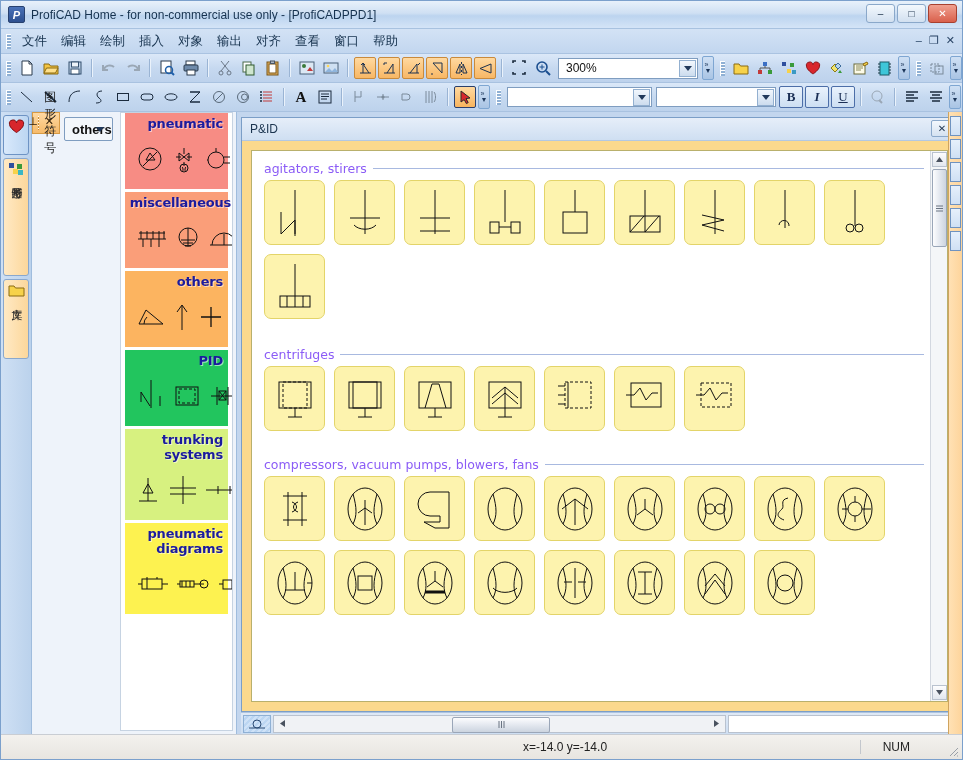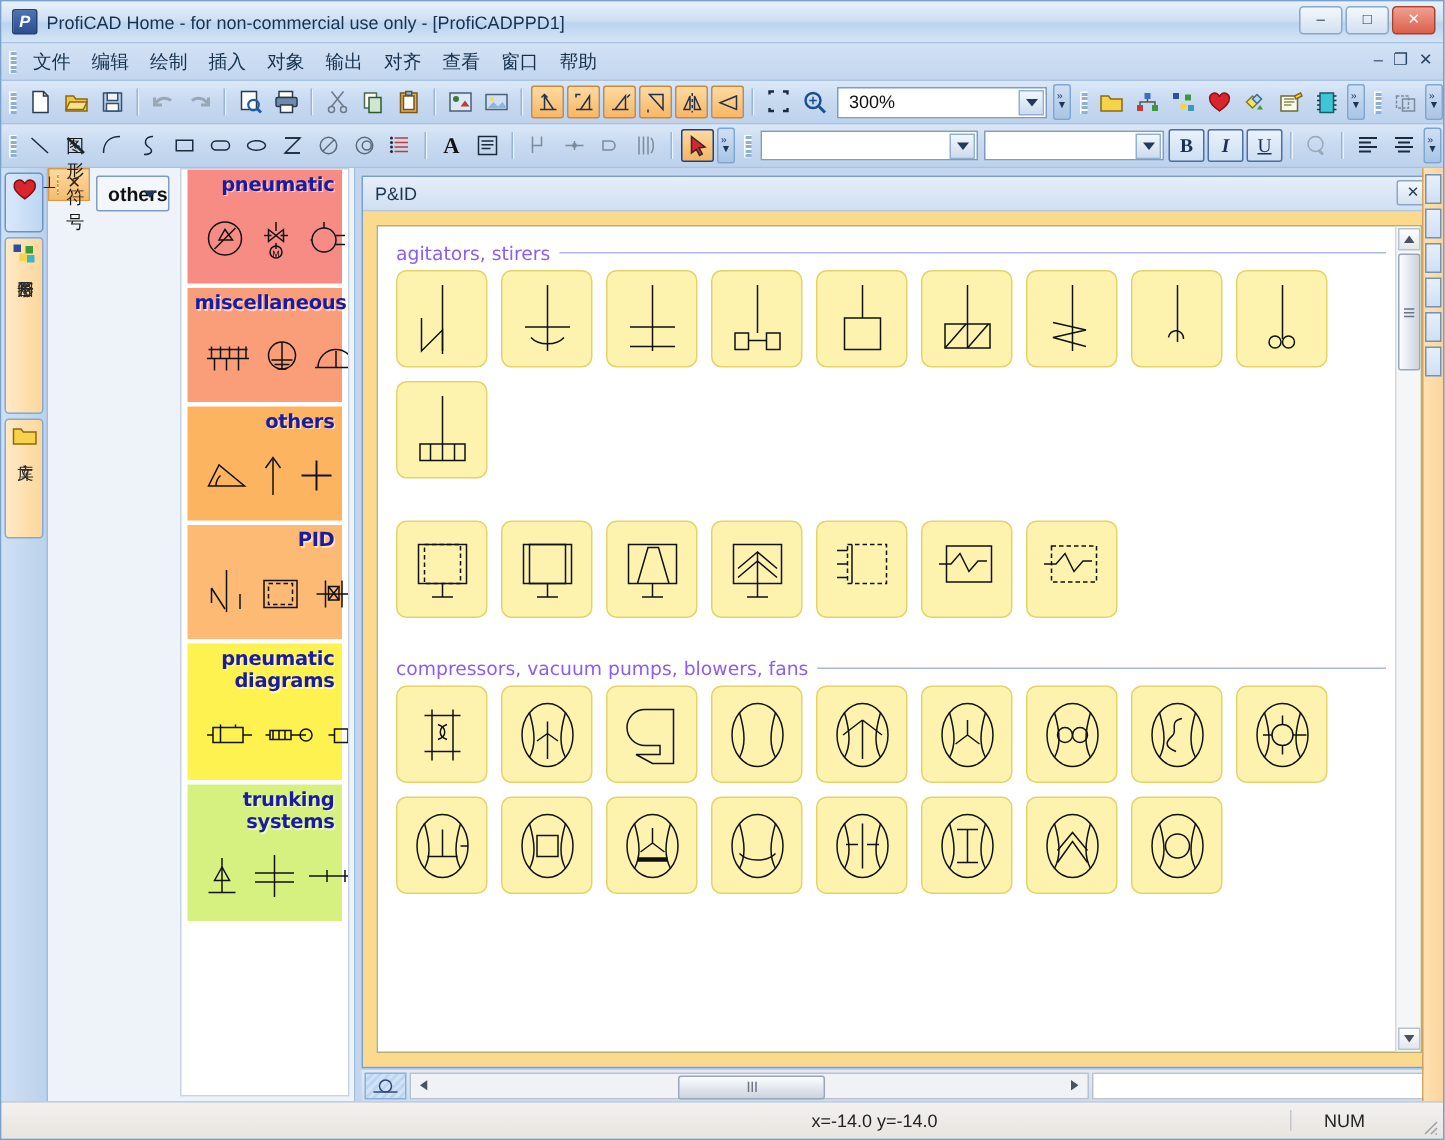--- a/index.html
+++ b/index.html
@@ -255,21 +255,21 @@
     display:flex;align-items:center;justify-content:center;font-size:8px;color:#6d7889;
   }
   .hb-white{width:228px;flex:0 0 228px;height:18px;background:#fff;border:1px solid #b9c2cf;box-sizing:border-box;}
 
   
   .statusbar{
     height:24px;flex:0 0 24px;display:flex;align-items:center;
     background:linear-gradient(180deg,#f3f1ee,#e8e5e0);
     border-top:1px solid #c9cdd3;position:relative;font-size:12px;color:#222;
   }
-  .st-coords{position:absolute;left:540px;}
+  .st-coords{position:absolute;left:522px;}
   .st-num{position:absolute;right:52px;border-left:1px solid #c3c7cd;padding-left:22px;}
   .st-grip{position:absolute;right:3px;bottom:2px;width:13px;height:13px;}
 
   
   .rdock{
     position:absolute;right:0;top:0;bottom:0;width:14px;
     background:linear-gradient(90deg,#ffe1b4,#fdd49b);
     border-left:1px solid #cfa45f;box-sizing:border-box;
     display:flex;flex-direction:column;align-items:center;padding-top:4px;gap:3px;
     overflow:hidden;
@@ -782,21 +782,21 @@
                 </svg>
               </span>
             <span>
                 <svg width="20" height="30">
                   <path d="M13 2L5 15h5l-4 13 9-14H9z" fill="#111"></path>
                 </svg>
               </span>
           </div>
         </div>
 
-        <div class="grp" style="background:#fdba74;">
+        <div class="grp" style="background:#22c55e;">
           <div class="grp-title">PID</div>
           <div class="grp-syms">
             <span>
                 <svg width="30" height="36">
                   <path d="M15 2v28" stroke="#111"></path>
                   <path d="M5 14l9 14M5 14v10M24 18v10" stroke="#111" fill="none"></path>
                 </svg>
               </span>
             <span>
                 <svg width="30" height="28">
@@ -808,20 +808,49 @@
                 <svg width="28" height="28">
                   <path d="M3 14h22M9 5v18M20 5v18" stroke="#111"></path>
                   <rect x="11" y="9" width="7" height="9" fill="none" stroke="#111"></rect>
                   <path d="M11 9l7 9M18 9l-7 9" stroke="#111"></path>
                 </svg>
               </span>
             <span>
                 <svg width="32" height="24">
                   <path d="M3 6h26l-6 12H9z" fill="none" stroke="#111"></path>
                   <path d="M9 8h14M10 8l10 9M20 8l-10 9" stroke="#111"></path>
+                </svg>
+              </span>
+          </div>
+        </div>
+
+        <div class="grp" style="background:#d7f180;">
+          <div class="grp-title">trunking systems</div>
+          <div class="grp-syms">
+            <span>
+                <svg width="26" height="30">
+                  <path d="M3 26h18M12 26V8" stroke="#111"></path>
+                  <path d="M7 18l5-9 5 9z" fill="none" stroke="#111"></path>
+                  <path d="M12 3v5" stroke="#111"></path>
+                </svg>
+              </span>
+            <span>
+                <svg width="30" height="32">
+                  <path d="M15 2v28M2 14h26M2 20h26" stroke="#111"></path>
+                </svg>
+              </span>
+            <span>
+                <svg width="40" height="20">
+                  <path d="M2 10h36M14 6v8M26 6v8" stroke="#111"></path>
+                </svg>
+              </span>
+            <span>
+                <svg width="40" height="20">
+                  <path d="M2 10h36M4 6v8M36 6v8" stroke="#111"></path>
+                  <path d="M16 10v4h8v-4" fill="none" stroke="#111"></path>
                 </svg>
               </span>
           </div>
         </div>
 
         <div class="grp" style="background:#fdf250;">
           <div class="grp-title">pneumatic diagrams</div>
           <div class="grp-syms">
             <span>
                 <svg width="34" height="22">
@@ -840,49 +869,20 @@
             <span>
                 <svg width="32" height="22">
                   <rect x="5" y="7" width="18" height="9" fill="none" stroke="#111"></rect>
                   <path d="M1 11h4M23 11h8M14 7v9" stroke="#111"></path>
                 </svg>
               </span>
             <span>
                 <svg width="32" height="32">
                   <path d="M16 4l12 11-12 11L4 15z" fill="none" stroke="#111"></path>
                   <path d="M16 4v22M4 15h24M16 26v5" stroke="#111"></path>
-                </svg>
-              </span>
-          </div>
-        </div>
-
-        <div class="grp" style="background:#d7f180;">
-          <div class="grp-title">trunking systems</div>
-          <div class="grp-syms">
-            <span>
-                <svg width="26" height="30">
-                  <path d="M3 26h18M12 26V8" stroke="#111"></path>
-                  <path d="M7 18l5-9 5 9z" fill="none" stroke="#111"></path>
-                  <path d="M12 3v5" stroke="#111"></path>
-                </svg>
-              </span>
-            <span>
-                <svg width="30" height="32">
-                  <path d="M15 2v28M2 14h26M2 20h26" stroke="#111"></path>
-                </svg>
-              </span>
-            <span>
-                <svg width="40" height="20">
-                  <path d="M2 10h36M14 6v8M26 6v8" stroke="#111"></path>
-                </svg>
-              </span>
-            <span>
-                <svg width="40" height="20">
-                  <path d="M2 10h36M4 6v8M36 6v8" stroke="#111"></path>
-                  <path d="M16 10v4h8v-4" fill="none" stroke="#111"></path>
                 </svg>
               </span>
           </div>
         </div>
       </div>
     </div>
 
     <div class="mdi">
       <div class="child-win">
         <div class="child-title">
@@ -964,20 +964,24 @@
                     <svg width="46" height="52">
                         <path d="M23 3v32" stroke="#111"></path>
                         <rect x="8" y="35" width="30" height="11" fill="none" stroke="#111"></rect>
                         <path d="M15 35v11M23 35v11M31 35v11" stroke="#111"></path>
                       </svg>
                   </div>
                 </div>
               </div>
 
               <div class="sec" style="margin-top:28px;">
+                <div class="sec-head">
+                  <span class="sec-title">centrifuges</span>
+                  <span class="sec-rule"></span>
+                </div>
                 <div class="tile-row">
                   <div class="tile">
                     <svg width="46" height="50">
                         <rect x="7" y="8" width="32" height="26" fill="none" stroke="#111"></rect>
                         <rect x="11" y="8" width="24" height="26" fill="none" stroke="#111" stroke-dasharray="3 2"></rect>
                         <path d="M23 34v9" stroke="#111"></path>
                         <path d="M16 43h14" stroke="#111"></path>
                       </svg>
                   </div>
                   <div class="tile">

